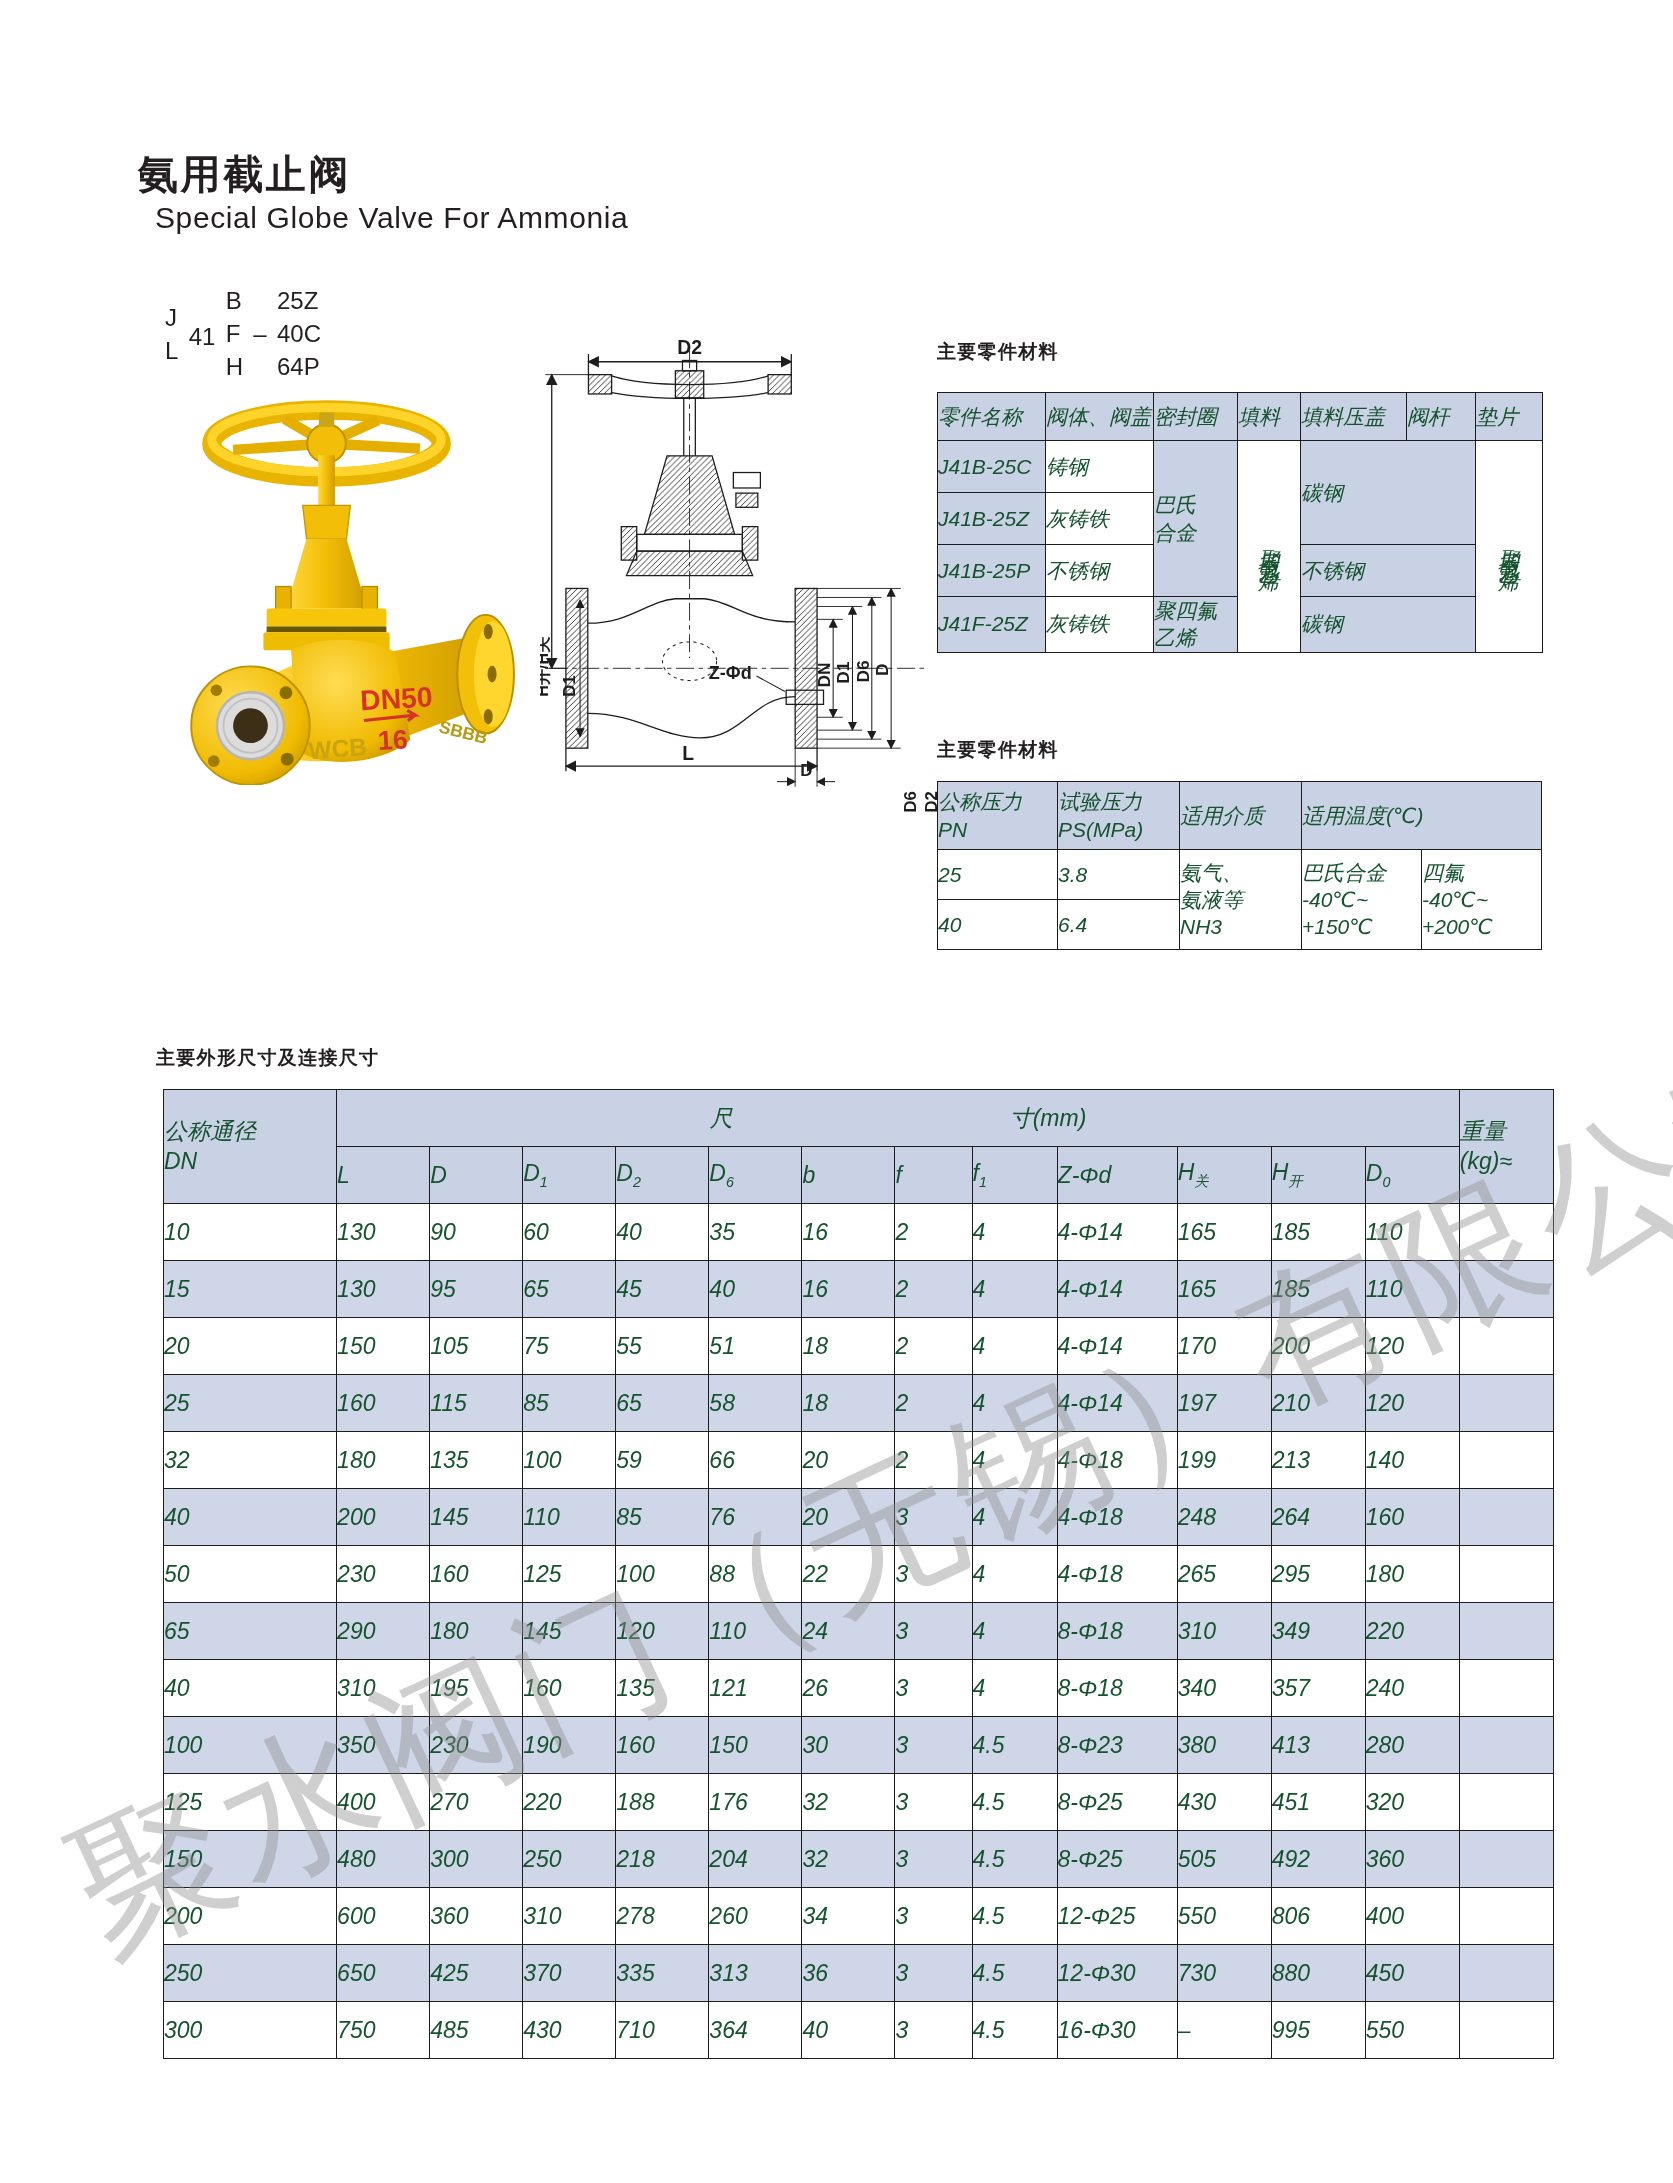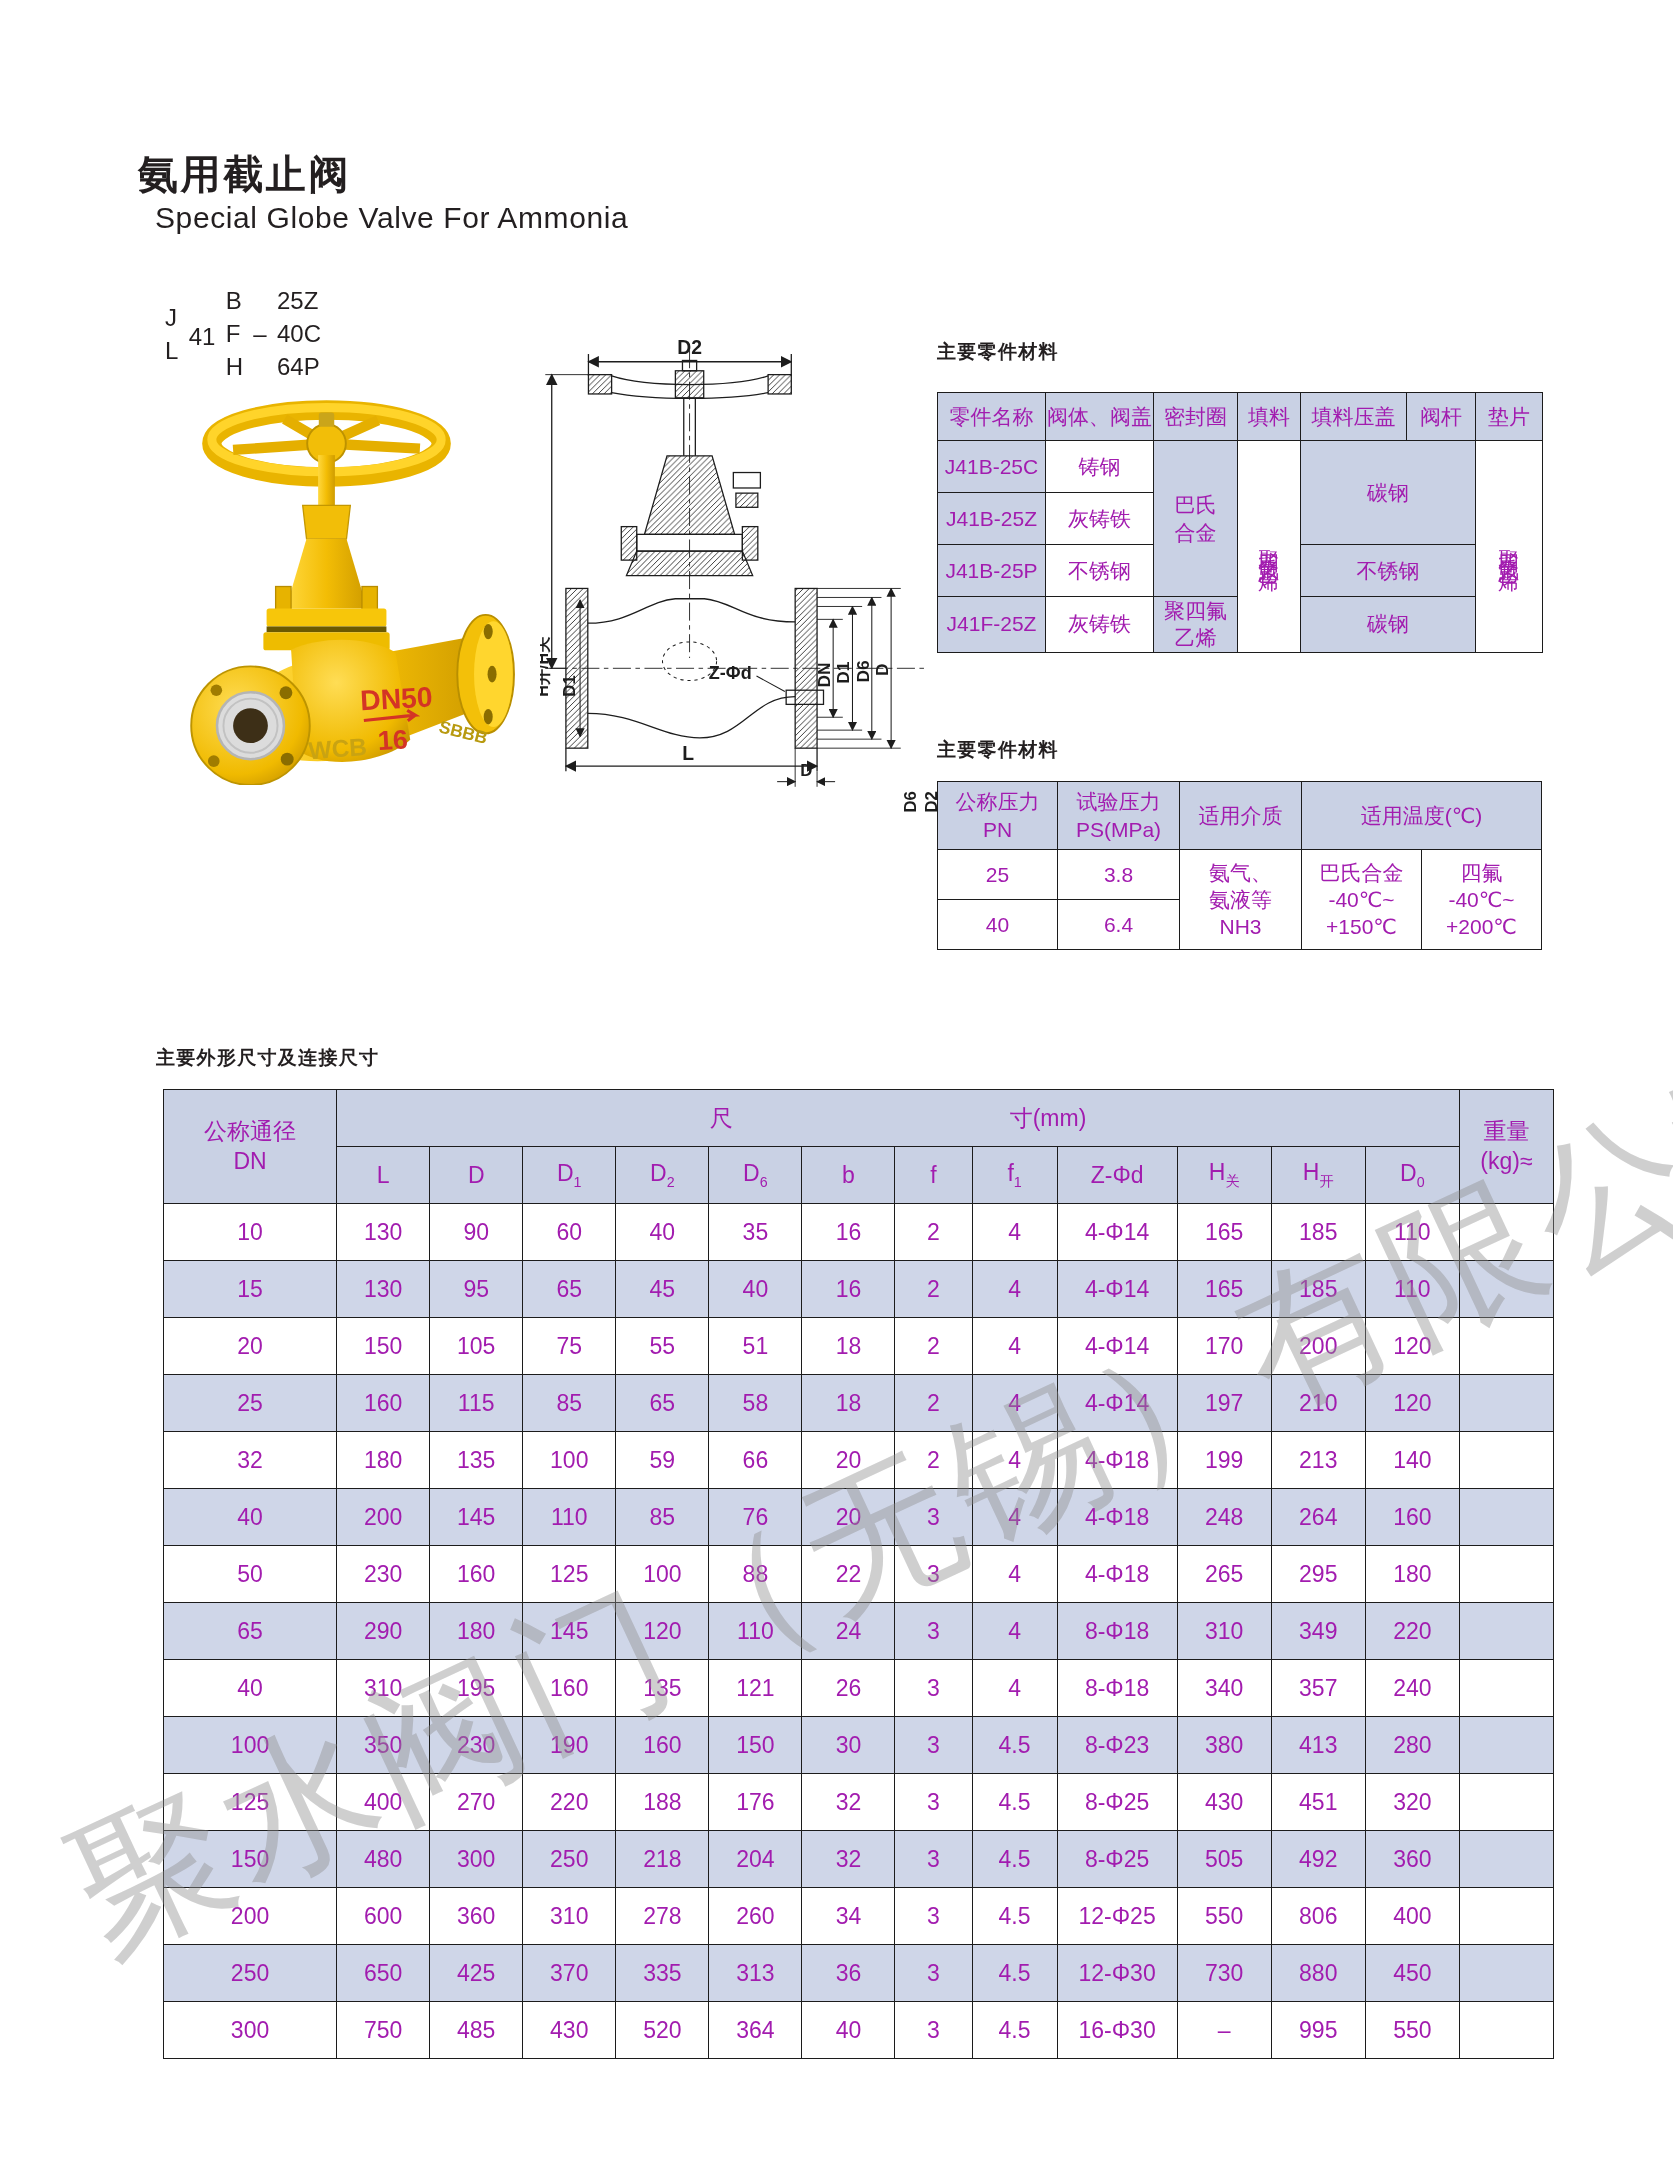--- a/index.html
+++ b/index.html
@@ -12,21 +12,21 @@
   .sec-title{position:absolute;font-size:19px;font-weight:700;letter-spacing:1.3px;}
 
   
   .model{position:absolute;left:165px;top:289px;display:flex;align-items:center;gap:10.3px;
          font-size:24px;line-height:1;}
   .model .stack{display:flex;flex-direction:column;gap:9px;}
   .model .stack span{display:block;}
   .model .num{padding-top:5.2px;}
 
   
-  table{border-collapse:collapse;table-layout:fixed;text-align:center;color:#a21caf;}
+  table{border-collapse:collapse;table-layout:fixed;text-align:left;color:#14532d;font-style:italic;}
   td,th{border:1.3px solid #1c1c1c;padding:0;font-weight:400;vertical-align:middle;}
   .blue{background:#c9d1e4;}
   .pre{white-space:pre-line;line-height:1.3;}
 
   .mat-table{position:absolute;left:937px;top:392px;width:605px;font-size:21px;border:1.9px solid #141414;}
   .mat-table tr{height:52px;}
   .mat-table tr.hd{height:48px;}
   .vtext{writing-mode:vertical-rl;text-orientation:upright;letter-spacing:5.2px;margin:0 auto;line-height:1;}
 
   .pr-table{position:absolute;left:937px;top:781px;width:605px;font-size:21px;border:1.9px solid #141414;}
@@ -586,21 +586,21 @@
           <td>730</td>
           <td>880</td>
           <td>450</td>
           <td></td>
         </tr>
         <tr>
           <td>300</td>
           <td>750</td>
           <td>485</td>
           <td>430</td>
-          <td>520</td>
+          <td>710</td>
           <td>364</td>
           <td>40</td>
           <td>3</td>
           <td>4.5</td>
           <td>16-Φ30</td>
           <td>–</td>
           <td>995</td>
           <td>550</td>
           <td></td>
         </tr>

